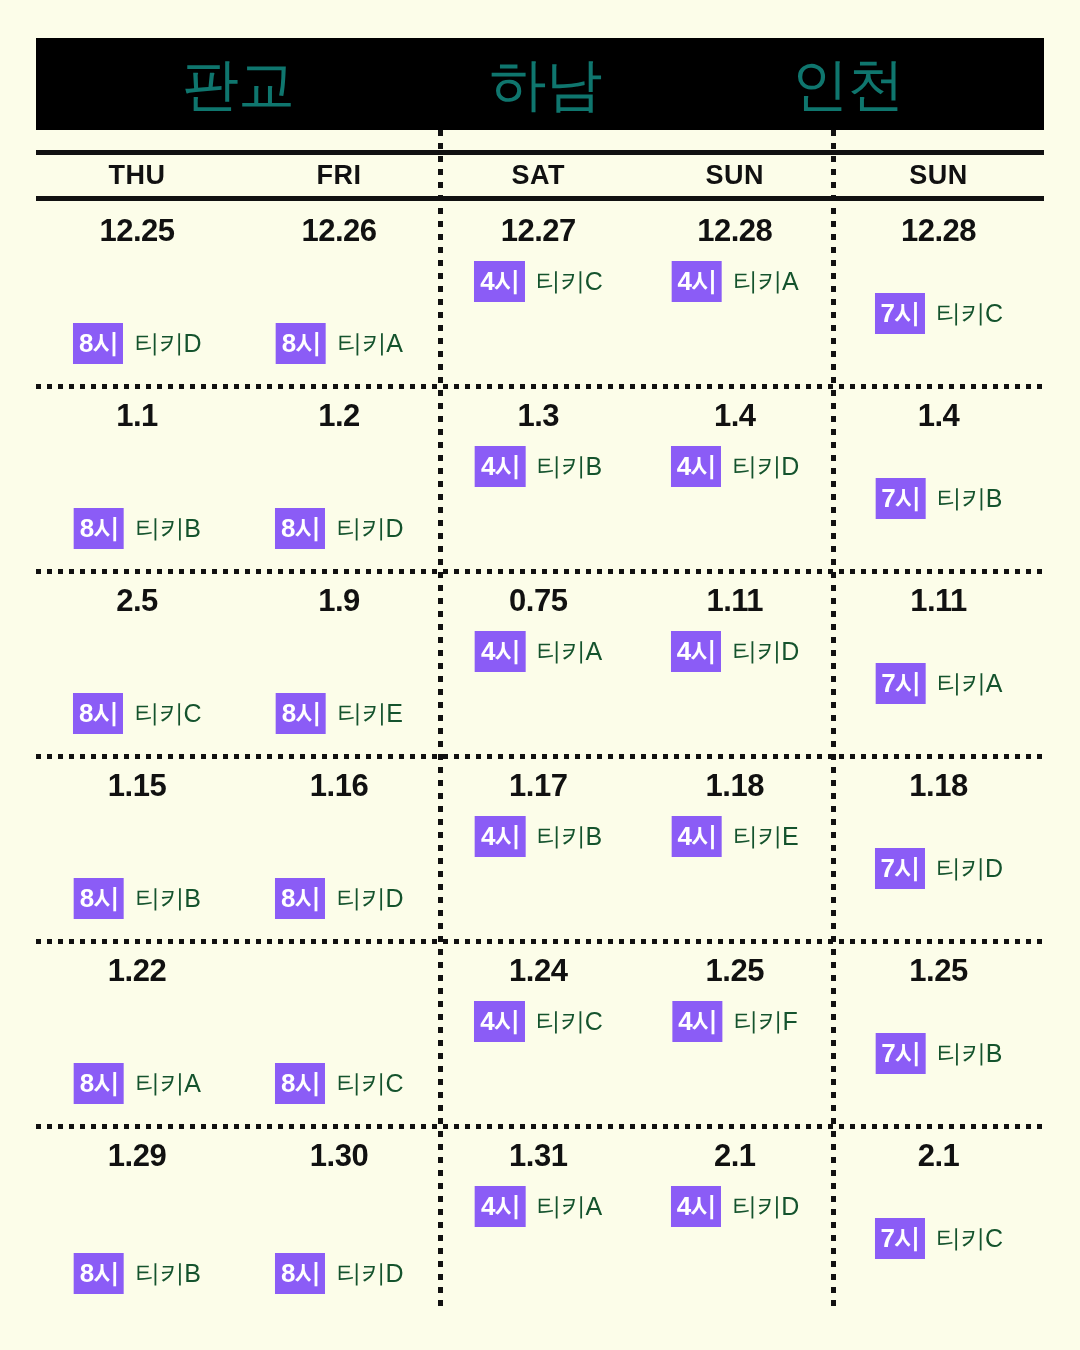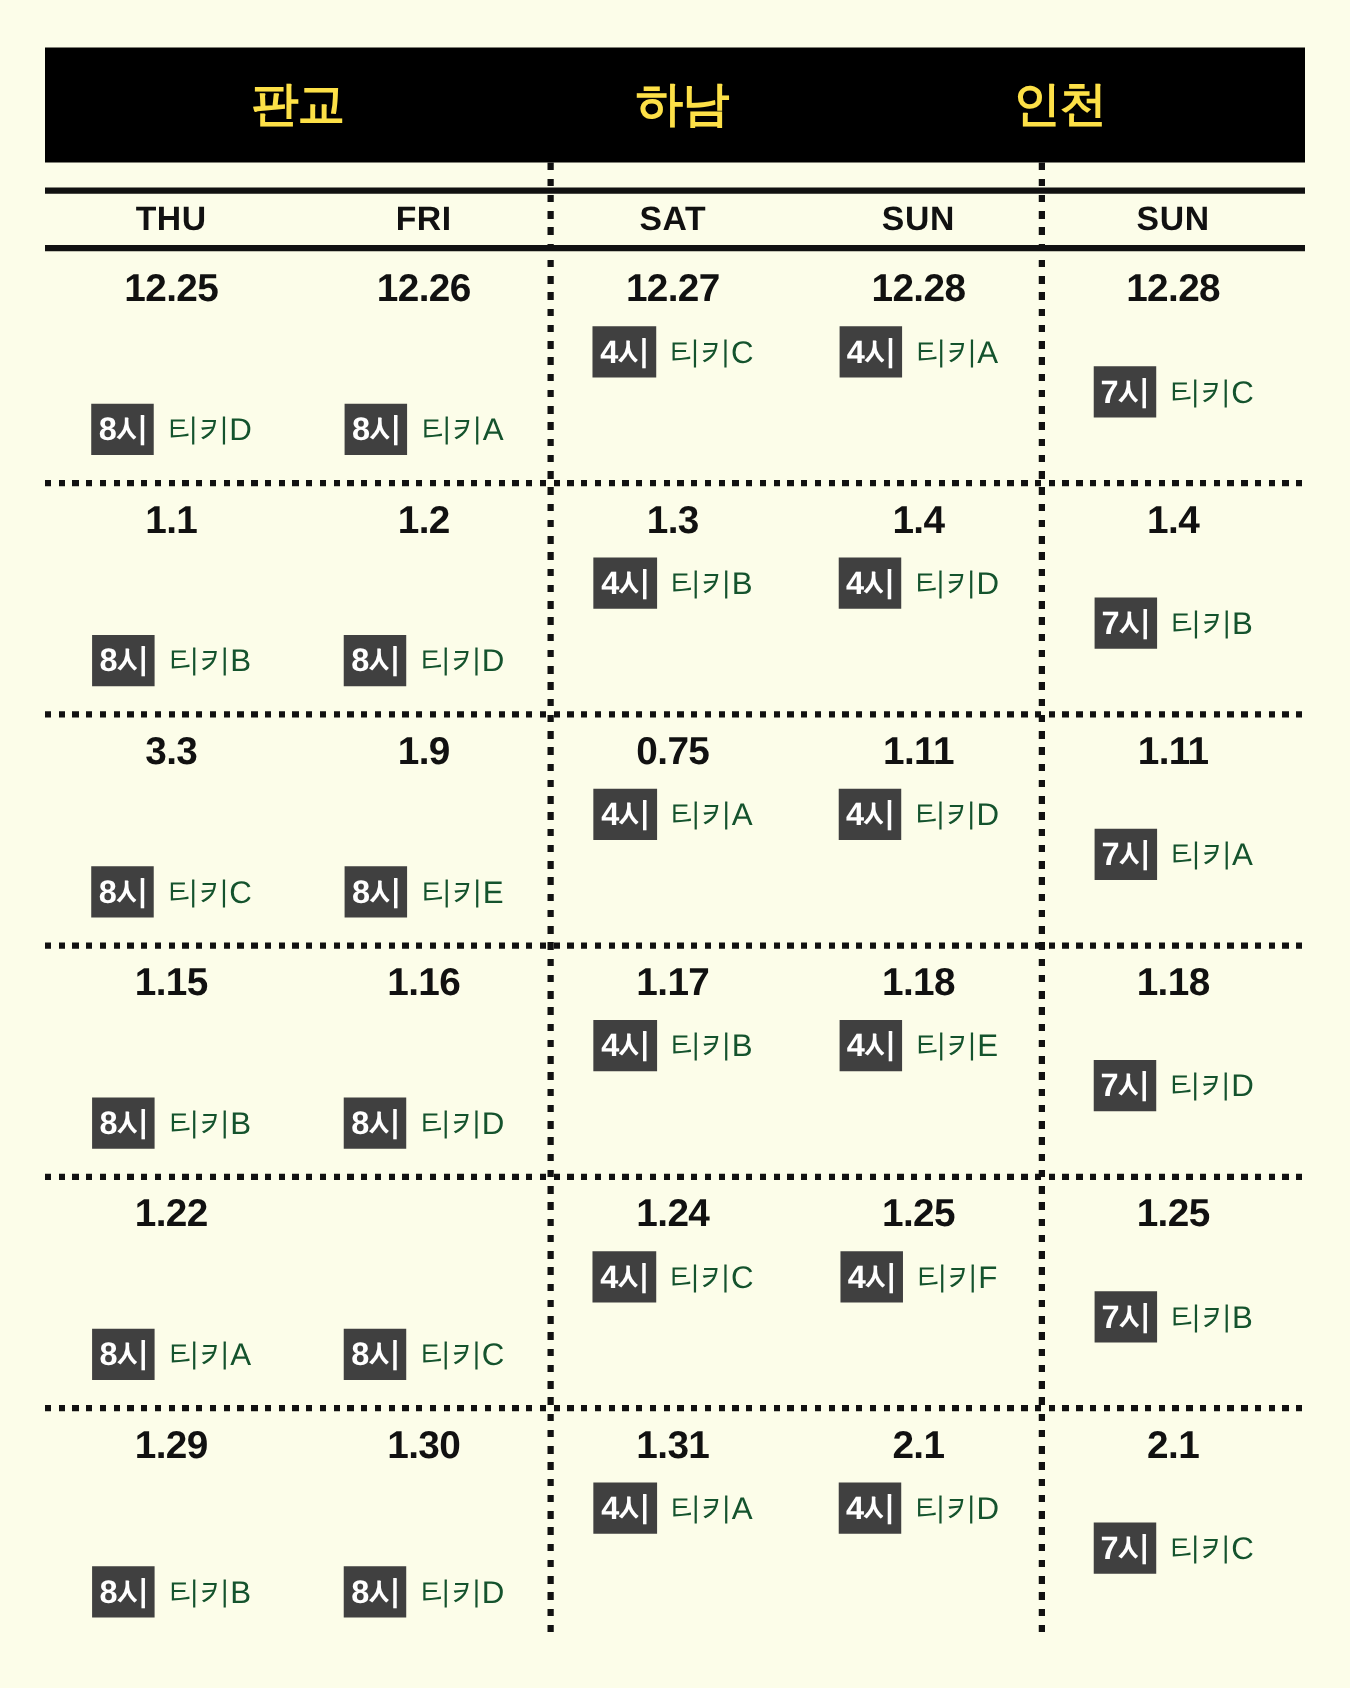--- a/index.html
+++ b/index.html
@@ -38,23 +38,23 @@
   .venue-cell {
     display: flex;
     align-items: center;
     justify-content: center;
     height: 100%;
   }
   .venue-cell.pangyo  { width: 404px; }
   .venue-cell.incheon { width: 393px; }
   .venue-cell.hanam   { width: 211px; }
   .venue-name {
-    color: #fde047;
-    font-size: 38px;
-    font-weight: 700;
+    color: #0f766e;
+    font-size: 57px;
+    font-weight: 400;
     letter-spacing: -1px;
     line-height: 1;
   }
 
   
   .rule {
     position: absolute;
     left: 0;
     width: 1008px;
     height: 5px;
@@ -126,21 +126,21 @@
     display: flex;
     align-items: center;
     white-space: nowrap;
   }
   
   .show.pos-bottom { bottom: 22px; left: 50%; transform: translateX(-50%); }
   .show.pos-top    { top: 60px;    left: 50%; transform: translateX(-50%); }
   .show.pos-mid    { top: 92px;    left: 50%; transform: translateX(-50%); }
 
   .time-badge {
-    background: #404040;
+    background: #8b5cf6;
     color: #FFFFFF;
     font-size: 26px;
     font-weight: 700;
     line-height: 1;
     padding: 7px 5px 8px 6px;
     letter-spacing: -0.5px;
   }
   .show-title {
     font-size: 25px;
     font-weight: 500;
@@ -274,21 +274,21 @@
           <div class="date-label">1.4</div>
           <div class="show pos-mid">
             <span class="time-badge">7시</span>
             <span class="show-title">티키B</span>
           </div>
         </div>
       </div>
       <div class="hdiv" style="top: 368px;"></div>
       <div class="week-row">
         <div class="day-cell w-pangyo">
-          <div class="date-label">3.3</div>
+          <div class="date-label">2.5</div>
           <div class="show pos-bottom">
             <span class="time-badge">8시</span>
             <span class="show-title">티키C</span>
           </div>
         </div>
         <div class="day-cell w-pangyo">
           <div class="date-label">1.9</div>
           <div class="show pos-bottom">
             <span class="time-badge">8시</span>
             <span class="show-title">티키E</span>

